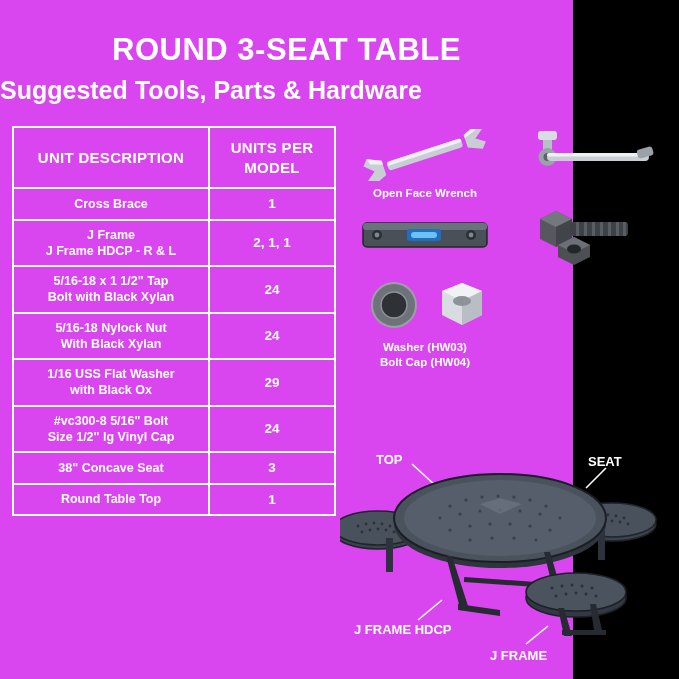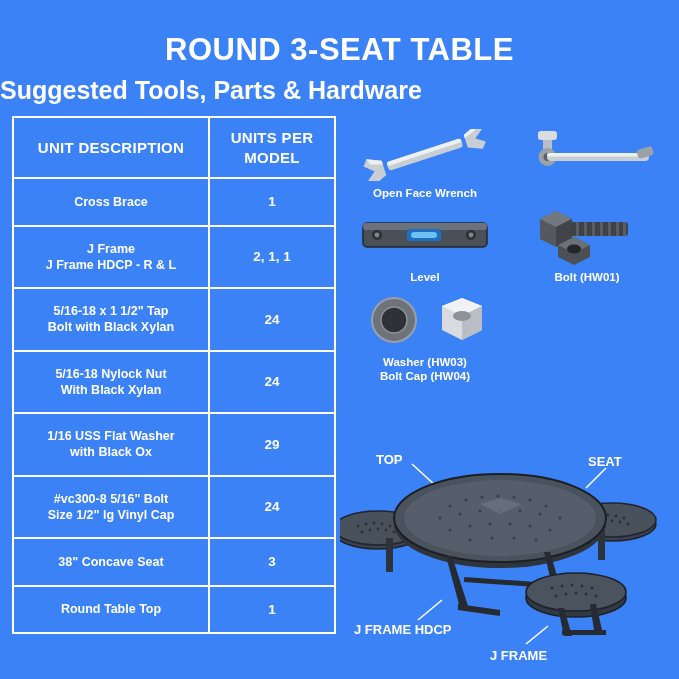--- a/index.html
+++ b/index.html
@@ -5,22 +5,22 @@
   * { box-sizing: border-box; }
   html, body {
     margin: 0; padding: 0;
     width: 679px; height: 679px;
     background: #000;
     font-family: "Liberation Sans", sans-serif;
     overflow: hidden;
   }
   .page {
     position: relative;
-    width: 679px; height: 679px;
-    background: #3b82f6;
+    width: 573px; height: 679px;
+    background: #d946ef;
     color: #fff;
   }
   
   .title {
     position: absolute;
     left: 0; right: 0; top: 32px;
     text-align: center;
     font-size: 31px;
     font-weight: bold;
     letter-spacing: 0.5px;
@@ -38,29 +38,30 @@
   .tbl-wrap {
     position: absolute;
     left: 12px;
     top: 116px;
     width: 322px;
   }
   table.spec {
     border-collapse: collapse;
     width: 322px;
     table-layout: fixed;
+    margin-top: 10px;
   }
   table.spec td {
     border: 2px solid #ffffff;
     text-align: center;
     vertical-align: middle;
     font-size: 12.5px;
     font-weight: bold;
     color: #ffffff;
-    padding: 14px 4px;
+    padding: 6px 4px;
     line-height: 1.3;
   }
   table.spec td.desc { width: 196px; }
   table.spec td.units { width: 126px; font-size: 13.5px; }
   table.spec tr.head td {
     font-size: 15px;
     letter-spacing: 0.3px;
     padding: 10px 4px;
   }
   
@@ -230,23 +231,20 @@
             <rect x="8" y="18" width="124" height="24" rx="4" fill="#4a5058" stroke="#23262b" stroke-width="1.5"></rect>
             <rect x="8" y="18" width="124" height="7" rx="3" fill="#6b727b"></rect>
             <rect x="52" y="24" width="34" height="12" rx="3" fill="#1f6fc0"></rect>
             <rect x="56" y="27" width="26" height="6" rx="3" fill="#6fc0f5"></rect>
             <circle cx="22" cy="30" r="5" fill="#2b3037"></circle>
             <circle cx="22" cy="30" r="2.4" fill="#7f868e"></circle>
             <circle cx="116" cy="30" r="5" fill="#2b3037"></circle>
             <circle cx="116" cy="30" r="2.4" fill="#7f868e"></circle>
           </svg>
         </div>
-        <div class="tool-label">
-          <div>Level</div>
-        </div>
       </div>
 
       <div class="tool-cell">
         <div class="tool-art tall">
           <svg width="130" height="62" viewBox="0 0 130 62">
 
             <path d="M18 14 L34 6 L50 14 L50 34 L34 42 L18 34 Z" fill="#55595f"></path>
             <path d="M18 14 L34 6 L50 14 L34 22 Z" fill="#73787e"></path>
             <path d="M34 22 L50 14 L50 34 L34 42 Z" fill="#41454a"></path>
 
@@ -260,21 +258,20 @@
               <rect x="94" y="17" width="3" height="14"></rect>
               <rect x="101" y="17" width="3" height="14"></rect>
             </g>
 
             <path d="M36 40 L52 32 L68 40 L68 52 L52 60 L36 52 Z" fill="#4c5055"></path>
             <path d="M36 40 L52 32 L68 40 L52 48 Z" fill="#6b7076"></path>
             <ellipse cx="52" cy="44" rx="7" ry="4.5" fill="#23262a"></ellipse>
           </svg>
         </div>
         <div class="tool-label">
-          <div>Bolt (HW01)</div>
         </div>
       </div>
 
       <div class="tool-cell">
         <div class="tool-art tall">
           <svg width="150" height="62" viewBox="0 0 150 62">
 
             <circle cx="44" cy="30" r="22" fill="#6e7379"></circle>
             <circle cx="44" cy="30" r="22" fill="none" stroke="#9aa0a6" stroke-width="2"></circle>
             <circle cx="44" cy="30" r="13" fill="#2e3236"></circle>

